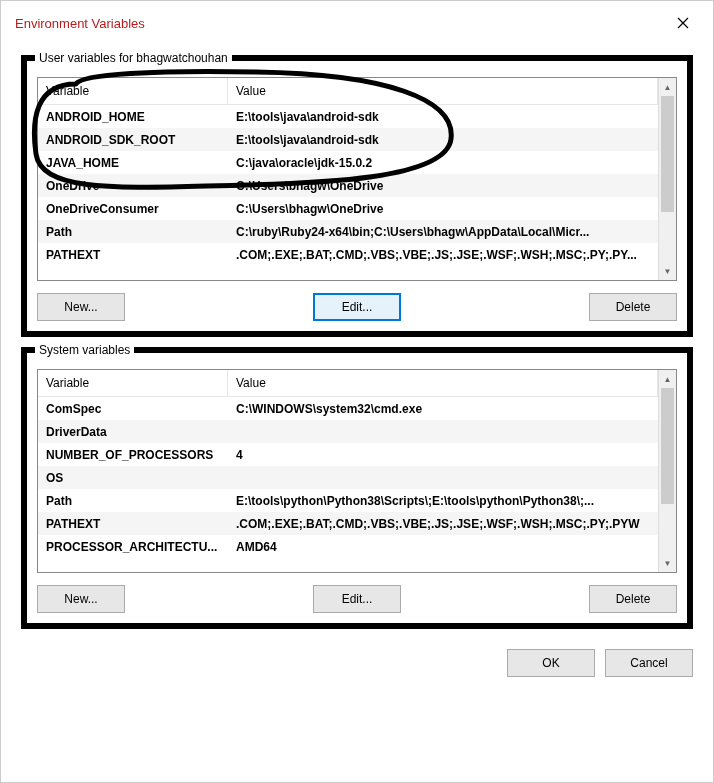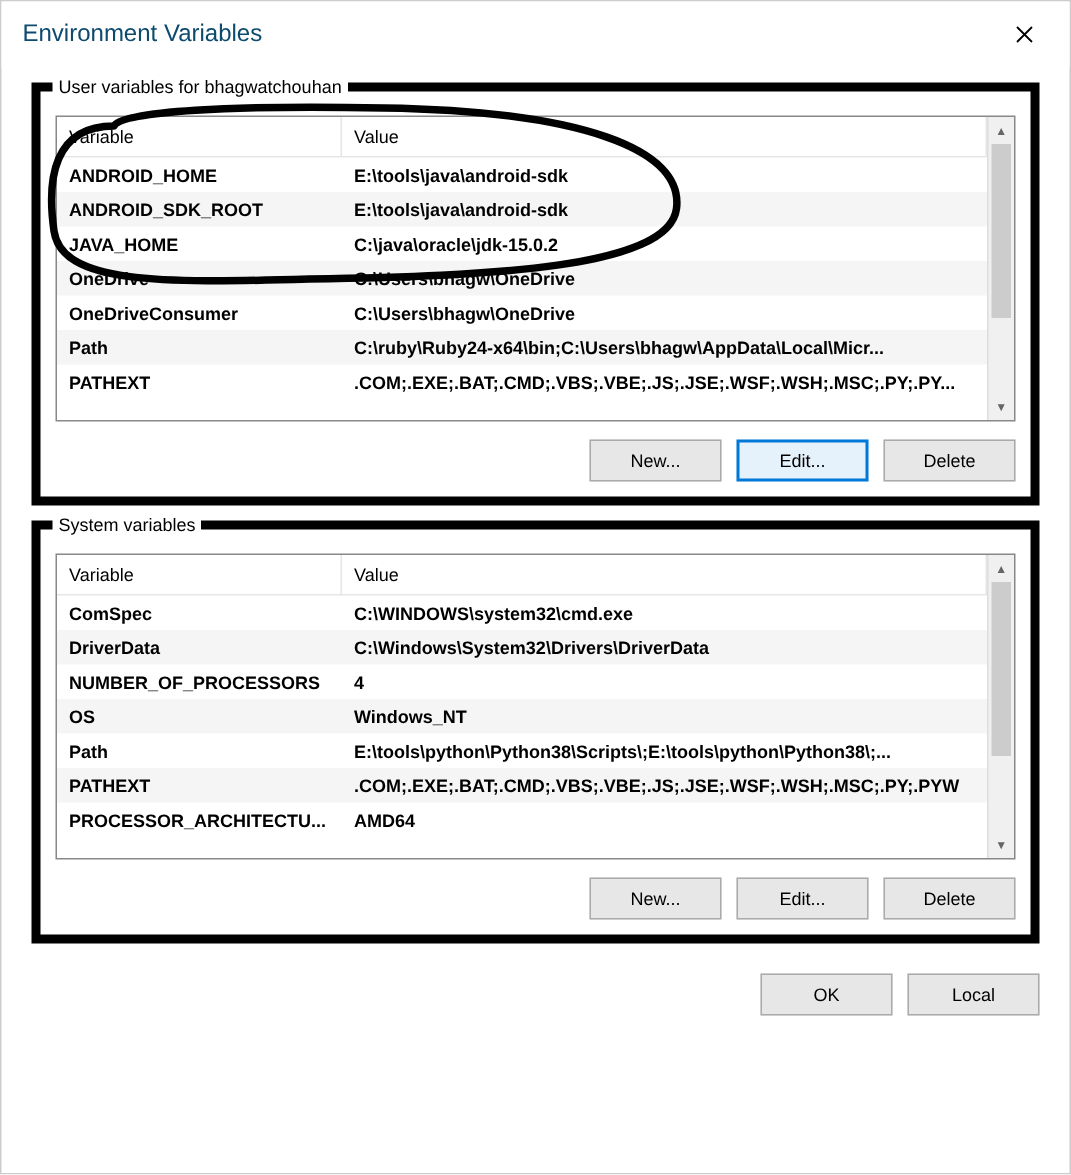--- a/index.html
+++ b/index.html
@@ -20,22 +20,22 @@
   flex-direction: column;
 }
 .titlebar {
   display: flex;
   align-items: center;
   justify-content: space-between;
   padding: 10px 14px 10px 14px;
   background: #fff;
 }
 .titlebar-title {
-  font-size: 16px;
-  color: #0c4a6e;
+  font-size: 13px;
+  color: #b91c1c;
 }
 .close-btn {
   width: 32px;
   height: 24px;
   display: flex;
   align-items: center;
   justify-content: center;
   cursor: pointer;
   font-size: 14px;
   color: #000;
@@ -122,21 +122,21 @@
 .sb-track { flex: 1; position: relative; }
 .sb-thumb {
   position: absolute;
   left: 2px; right: 2px;
   top: 0;
   height: 70%;
   background: #ccc;
 }
 .btn-row {
   display: flex;
-  justify-content: flex-end;
+  justify-content: space-between;
   gap: 10px;
   margin-top: 12px;
 }
 .btn {
   min-width: 88px;
   height: 28px;
   padding: 0 14px;
   border: 1px solid #aaa;
   background: #e7e7e7;
   font-size: 12px;
@@ -246,29 +246,27 @@
             <div class="lv-header-cell lv-col-var">Variable</div>
             <div class="lv-header-cell lv-col-val">Value</div>
           </div>
           <div class="lv-body" id="system-body">
               <div class="lv-row">
                 <div class="lv-cell lv-col-var">ComSpec</div>
                 <div class="lv-cell lv-col-val">C:\WINDOWS\system32\cmd.exe</div>
               </div>
               <div class="lv-row">
                 <div class="lv-cell lv-col-var">DriverData</div>
-                <div class="lv-cell lv-col-val">C:\Windows\System32\Drivers\DriverData</div>
               </div>
               <div class="lv-row">
                 <div class="lv-cell lv-col-var">NUMBER_OF_PROCESSORS</div>
                 <div class="lv-cell lv-col-val">4</div>
               </div>
               <div class="lv-row">
                 <div class="lv-cell lv-col-var">OS</div>
-                <div class="lv-cell lv-col-val">Windows_NT</div>
               </div>
               <div class="lv-row">
                 <div class="lv-cell lv-col-var">Path</div>
                 <div class="lv-cell lv-col-val">E:\tools\python\Python38\Scripts\;E:\tools\python\Python38\;...</div>
               </div>
               <div class="lv-row">
                 <div class="lv-cell lv-col-var">PATHEXT</div>
                 <div class="lv-cell lv-col-val">.COM;.EXE;.BAT;.CMD;.VBS;.VBE;.JS;.JSE;.WSF;.WSH;.MSC;.PY;.PYW</div>
               </div>
               <div class="lv-row">
@@ -288,17 +286,17 @@
 
       <div class="btn-row">
         <button class="btn">New...</button>
         <button class="btn">Edit...</button>
         <button class="btn">Delete</button>
       </div>
     </div>
 
     <div class="bottom-btns">
       <button class="btn">OK</button>
-      <button class="btn">Local</button>
+      <button class="btn">Cancel</button>
     </div>
 
   </div>
 </div>
 
 </body></html>

